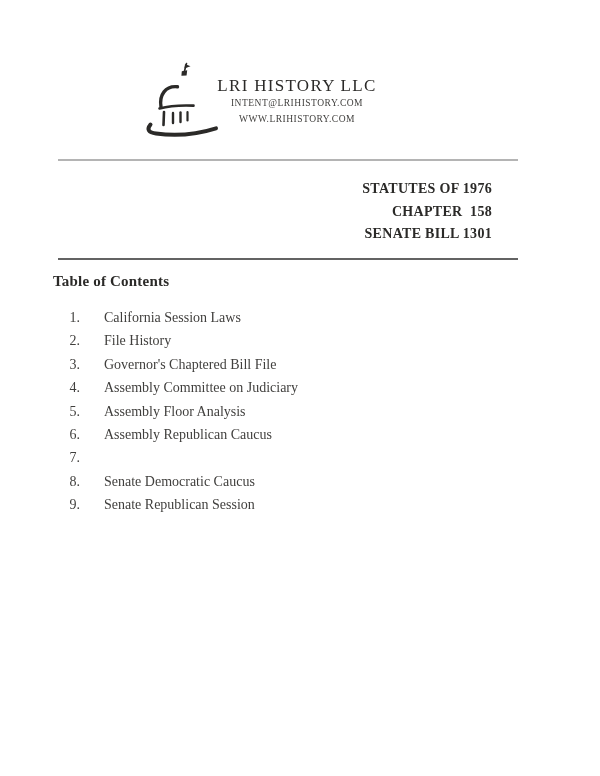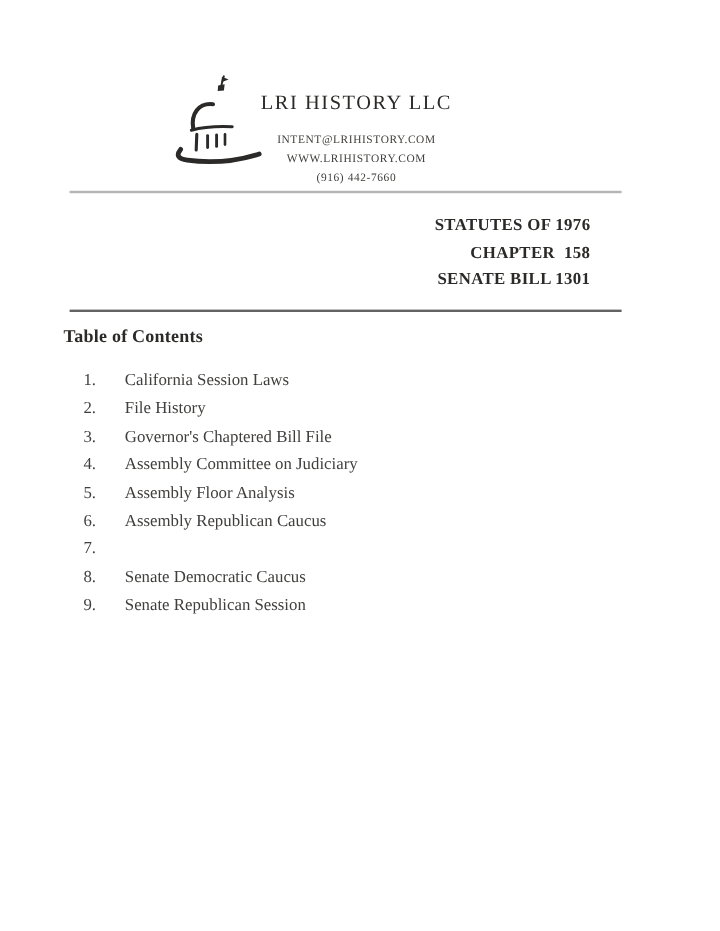--- a/index.html
+++ b/index.html
@@ -37,21 +37,21 @@
     color: var(--ink, #2f2e2c);
   }
   .company-name {
     font-size: 17px;
     line-height: 19px;
     letter-spacing: 1.3px;
     white-space: nowrap;
     color: var(--ink, #2f2e2c);
   }
   .contact {
-    margin-top: 14px;
+    margin-top: 0;
     font-family: Liberation Serif, serif;
   }
   .contact-line {
     font-size: 9.5px;
     line-height: 16px;
     letter-spacing: 0.5px;
     white-space: nowrap;
     color: var(--ink-soft, #3d3c3a);
   }
 
@@ -133,21 +133,20 @@
 
       <path d="M10.5,62.5 C6.5,67.5 8.5,70.5 16,71.5 C36,74.2 58,72 76,66.3" stroke-width="4"></path>
     </svg>
   </div>
 
   <div class="letterhead">
     <div class="company-name">LRI HISTORY LLC</div>
     <div class="contact">
       <div class="contact-line">INTENT@LRIHISTORY.COM</div>
       <div class="contact-line">WWW.LRIHISTORY.COM</div>
-      <div class="contact-line">(916) 442-7660</div>
     </div>
   </div>
 
   <div class="rule rule-top"></div>
   <div class="rule rule-bottom"></div>
 
   <div class="reference">
     <div class="ref-line">STATUTES OF 1976</div>
     <div class="ref-line">CHAPTER  158</div>
     <div class="ref-line">SENATE BILL 1301</div>

